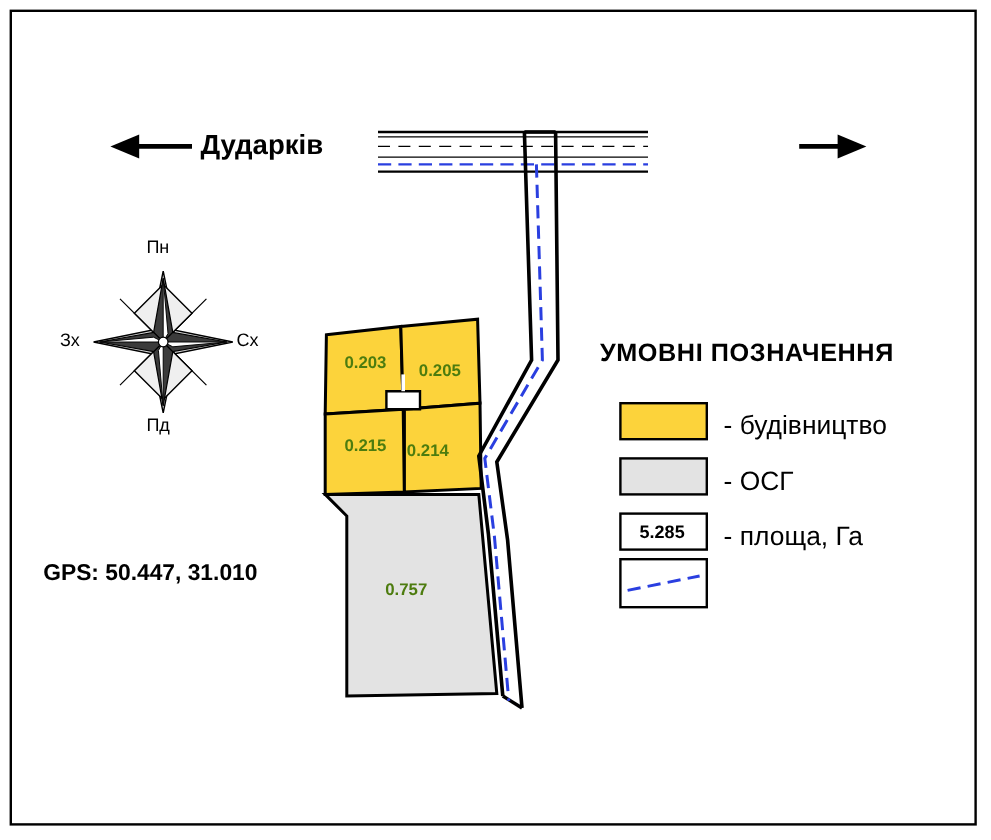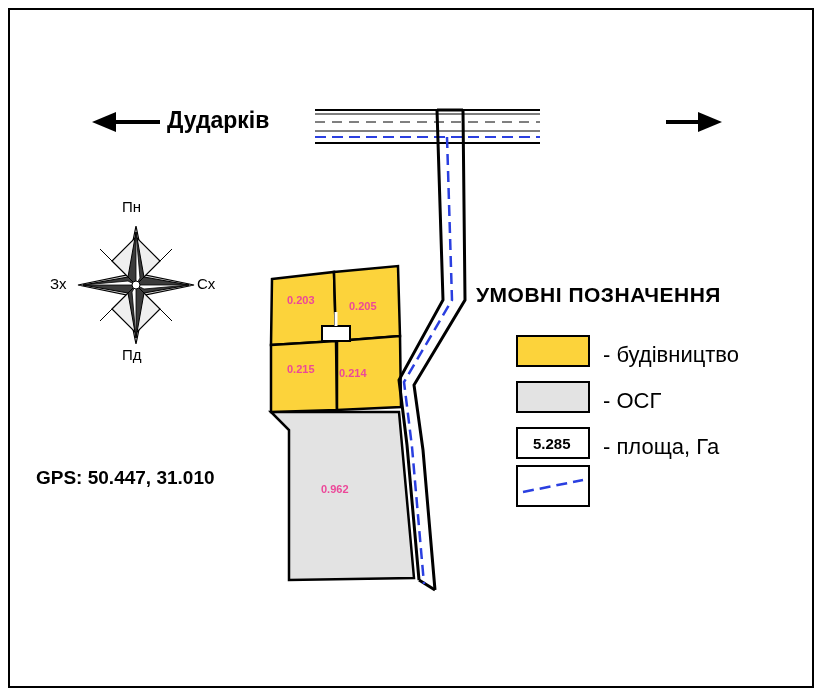--- a/index.html
+++ b/index.html
@@ -58,23 +58,23 @@
   .legend-text {
     font-size: 22px;
     color: #000;
   }
   .legend-text.two-line {
     line-height: 1.15;
     white-space: normal;
     width: 160px;
   }
   .parcel-label {
-    font-size: 11px;
+    font-size: 14px;
     font-weight: bold;
-    color: #ec4899;
+    color: #4d7c0f;
   }
   .legend-swatch-label {
     font-size: 15px;
     font-weight: bold;
     color: #000;
   }
 </style>
 </head>
 <body>
 
@@ -171,22 +171,22 @@
   <div class="lbl compass-label" style="left:122px; top:346px;">Пд</div>
   <div class="lbl compass-label" style="left:197px; top:275px;">Сх</div>
   <div class="lbl compass-label" style="left:50px; top:275px;">Зх</div>
 
   <div class="lbl gps-label" style="left:36px; top:467px;">GPS: 50.447, 31.010</div>
 
   <div class="lbl parcel-label" style="left:287px; top:294px;">0.203</div>
   <div class="lbl parcel-label" style="left:349px; top:300px;">0.205</div>
   <div class="lbl parcel-label" style="left:287px; top:363px;">0.215</div>
   <div class="lbl parcel-label" style="left:339px; top:367px;">0.214</div>
-  <div class="lbl parcel-label" style="left:321px; top:483px;">0.962</div>
+  <div class="lbl parcel-label" style="left:321px; top:483px;">0.757</div>
 
-  <div class="lbl legend-title" style="left:476px; top:283px;">УМОВНІ ПОЗНАЧЕННЯ</div>
+  <div class="lbl legend-title" style="left:500px; top:283px;">УМОВНІ ПОЗНАЧЕННЯ</div>
 
   <div class="lbl legend-text" style="left:603px; top:342px;">- будівництво</div>
   <div class="lbl legend-text" style="left:603px; top:388px;">- ОСГ</div>
   <div class="lbl legend-swatch-label" style="left:533px; top:435px;">5.285</div>
   <div class="lbl legend-text" style="left:603px; top:434px;">- площа, Га</div>
 
 </div>
 
 </body></html>

